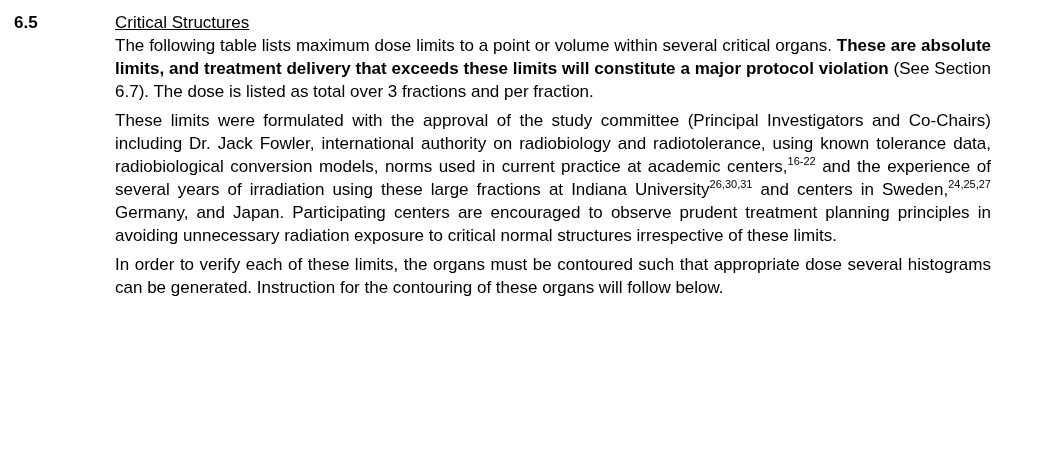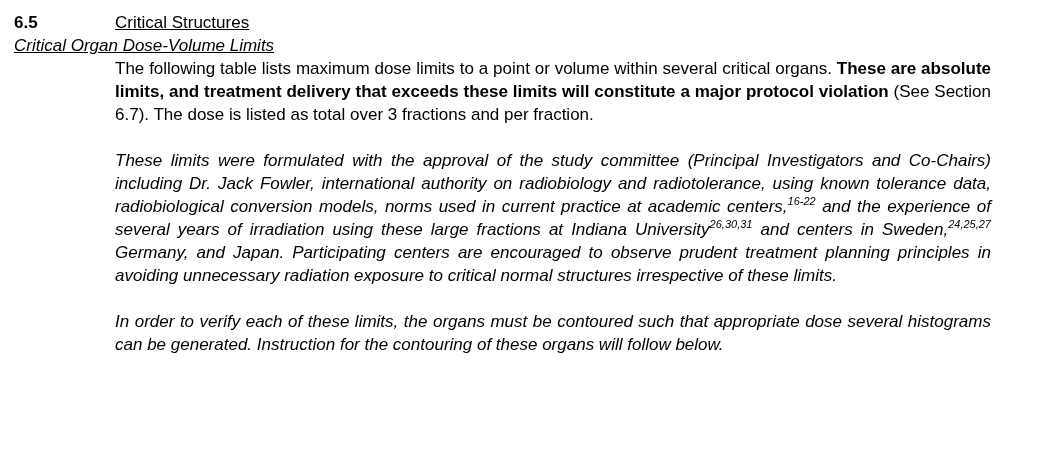--- a/index.html
+++ b/index.html
@@ -37,42 +37,40 @@
     text-decoration: underline;
   }
   .body-col {
     margin-left: 101px;
   }
   .body-col p {
     margin: 0;
     text-align: justify;
   }
   .body-col p + p {
-    margin-top: 23px;
-    font-style: italic;
+    margin-top: 6px;
   }
   .bold { font-weight: bold; }
   sup.cite {
     font-size: 11px;
     line-height: 0;
     vertical-align: 7px;
   }
 </style>
 </head>
 <body>
 
 <div class="page">
 
   <div class="heading-row">
     <span class="num-col">6.5</span>
     <span class="title-main">Critical Structures</span>
   </div>
 
   <div class="heading-row">
-    <span class="title-sub">Critical Organ Dose-Volume Limits</span>
   </div>
 
   <div class="body-col">
 
     <p><span>The following table lists maximum dose limits to a point or volume within several critical organs. </span><span class="bold">These are absolute limits, and treatment delivery that exceeds these limits will constitute a major protocol violation</span><span> (See Section 6.7).  The dose is listed as total over 3 fractions and per fraction.</span></p>
 
     <p><span>These limits were formulated with the approval of the study committee (Principal Investigators and Co-Chairs) including Dr. Jack Fowler, international authority on radiobiology and radiotolerance, using known tolerance data, radiobiological conversion models, norms used in current practice at academic centers,</span><sup class="cite">16-22</sup><span> and the experience of several years of irradiation using these large fractions at Indiana University</span><sup class="cite">26,30,31</sup><span> and centers in Sweden,</span><sup class="cite">24,25,27</sup><span> Germany, and Japan.  Participating centers are encouraged to observe prudent treatment planning principles in avoiding unnecessary radiation exposure to critical normal structures irrespective of these limits.</span></p>
 
     <p><span>In order to verify each of these limits, the organs must be contoured such that appropriate dose several histograms can be generated.  Instruction for the contouring of these organs will follow below.</span></p>
 

